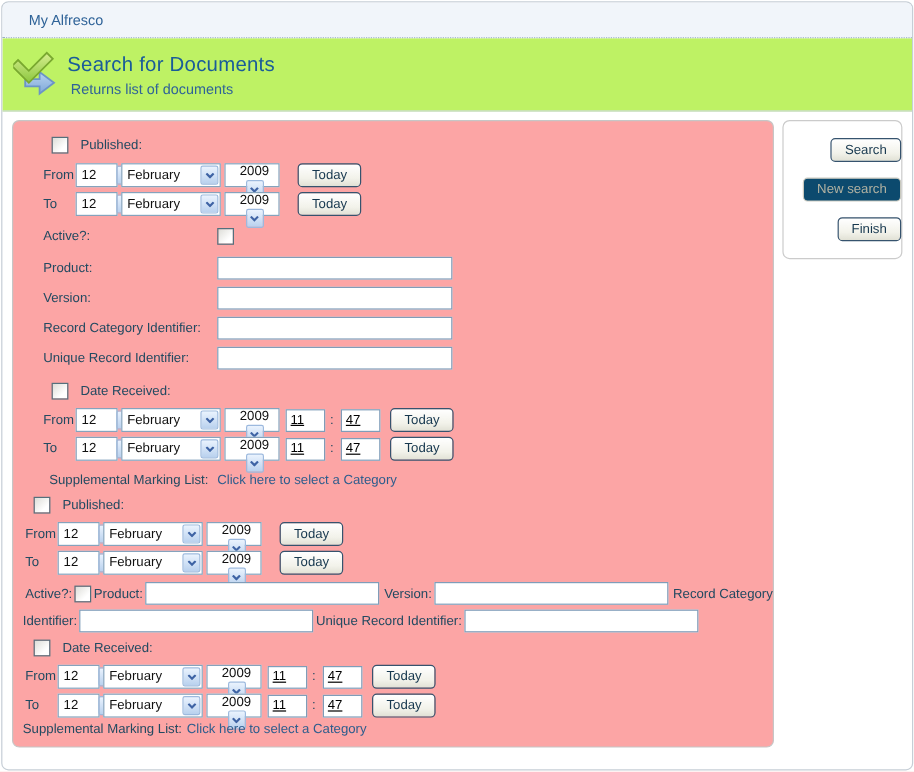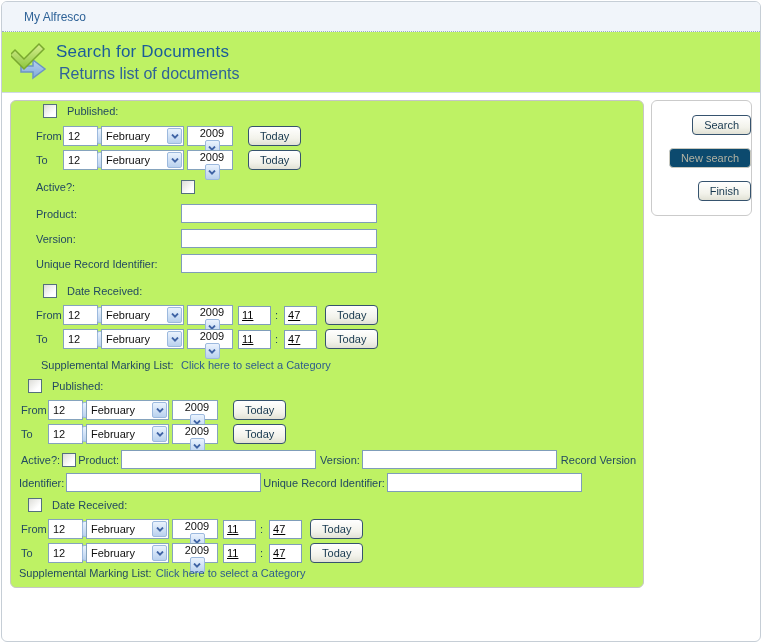--- a/index.html
+++ b/index.html
@@ -6,24 +6,24 @@
   html,body { margin:0; padding:0; background:#fff; }
   body { width:762px; height:643px; font-family:"Liberation Sans",sans-serif; }
   .page { width:760px; height:641px; margin:1px; border:1px solid #c6ced6; border-radius:6px; overflow:hidden; background:#fff; }
 
   .topbar { height:30px; background:#f1f5fa; border-bottom:1px dotted #9aaec4; display:flex; align-items:center; padding-left:22px; }
   .topbar-title { font-size:12px; color:#2f6398; cursor:pointer; }
 
   .header { height:61px; background:#bef264; border-bottom:1px solid #cfd9e5; display:flex; align-items:center; padding-left:9px; }
   .header-icon { width:42px; height:40px; margin-right:3px; flex:0 0 auto; }
   .title { font-size:17px; color:#1a5c99; letter-spacing:0.2px; }
-  .subtitle { font-size:16px; color:#2f6398; margin-top:3px; margin-left:3px; }
+  .subtitle { font-size:12px; color:#2f6398; margin-top:3px; margin-left:3px; }
 
   .content { display:flex; align-items:flex-start; gap:7px; padding:7px 8px 0 8px; }
-  .form-panel { width:637px; border:1px solid #c6c6c6; border-radius:6px; background:#bef264; padding:3px 0 8px 0; }
+  .form-panel { width:637px; border:1px solid #c6c6c6; border-radius:6px; background:#fca5a5; padding:13px 0 8px 0; }
   .side-panel { width:101px; border:1px solid #cbcbcb; border-radius:6px; background:#fff; padding:14px 0; display:flex; flex-direction:column; align-items:flex-end; gap:13px; }
 
   .row { display:flex; align-items:center; }
   .lbl { font-size:11px; color:#234a61; white-space:nowrap; }
   .fromto { display:inline-block; width:27px; }
   .label-col { display:inline-block; width:145px; }
   .supp-label { display:inline-block; width:140px; }
 
   .xpcheck { width:14px; height:14px; border:1px solid #54707d; background:linear-gradient(135deg,#dddDD8,#ffffff 70%); display:inline-block; cursor:pointer; flex:0 0 auto; }
   .chklbl { margin-left:10px; }
@@ -157,20 +157,24 @@
       <div class="row p25 mb6">
         <span class="lbl label-col">Product:</span>
         <input class="xpinput" value="" style="">
       </div>
 
       <div class="row p25 mb6">
         <span class="lbl label-col">Version:</span>
         <input class="xpinput" value="" style="">
       </div>
 
+      <div class="row p25 mb6">
+        <span class="lbl label-col">Record Category Identifier:</span>
+        <input class="xpinput" value="" style="">
+      </div>
 
       <div class="row p25 mb11">
         <span class="lbl label-col">Unique Record Identifier:</span>
         <input class="xpinput" value="" style="">
       </div>
 
       <div class="row p32 mb7">
         <span class="xpcheck"></span>
         <span class="lbl chklbl">Date Received:</span>
       </div>
@@ -307,21 +311,21 @@
         <button class="btn today">Today</button>
       </div>
 
       <div class="row p10 mb4">
         <span class="lbl">Active?:</span>
         <span class="xpcheck ml2 mr2"></span>
         <span class="lbl">Product:</span>
         <input class="xpinput w-i2 ml2" value="" style="">
         <span class="lbl ml4">Version:</span>
         <input class="xpinput w-i2 ml2" value="" style="">
-        <span class="lbl ml4">Record Version</span>
+        <span class="lbl ml4">Record Category</span>
       </div>
 
       <div class="row p8 mb6">
         <span class="lbl mr2">Identifier:</span>
         <input class="xpinput w-i2" value="" style="">
         <span class="lbl ml2 mr2">Unique Record Identifier:</span>
         <input class="xpinput w-i2" value="" style="">
       </div>
 
       <div class="row p17 mb7">

